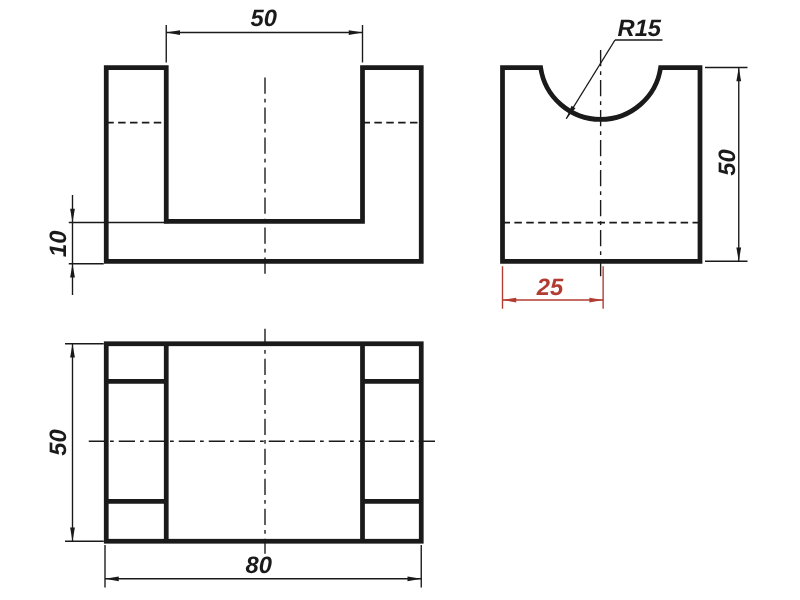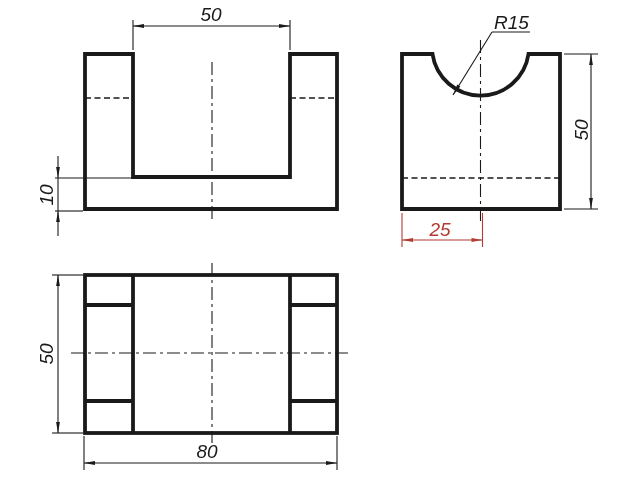--- a/index.html
+++ b/index.html
@@ -3,21 +3,21 @@
 <meta charset="utf-8">
 <style>
   html, body {
     margin: 0;
     padding: 0;
     width: 640px;
     height: 480px;
     background: var(--paper, #ffffff);
     overflow: hidden;
   }
-  .drawing-wrap { width: 640px; height: 472px; }
+  .drawing-wrap { width: 640px; height: 472px; font-weight: bold; }
   svg { display: block; }
 
   
   .thick {
     stroke: var(--ink, #1a1a1a);
     stroke-width: 3.8;
     fill: none;
     stroke-linecap: butt;
     stroke-linejoin: miter;
   }

